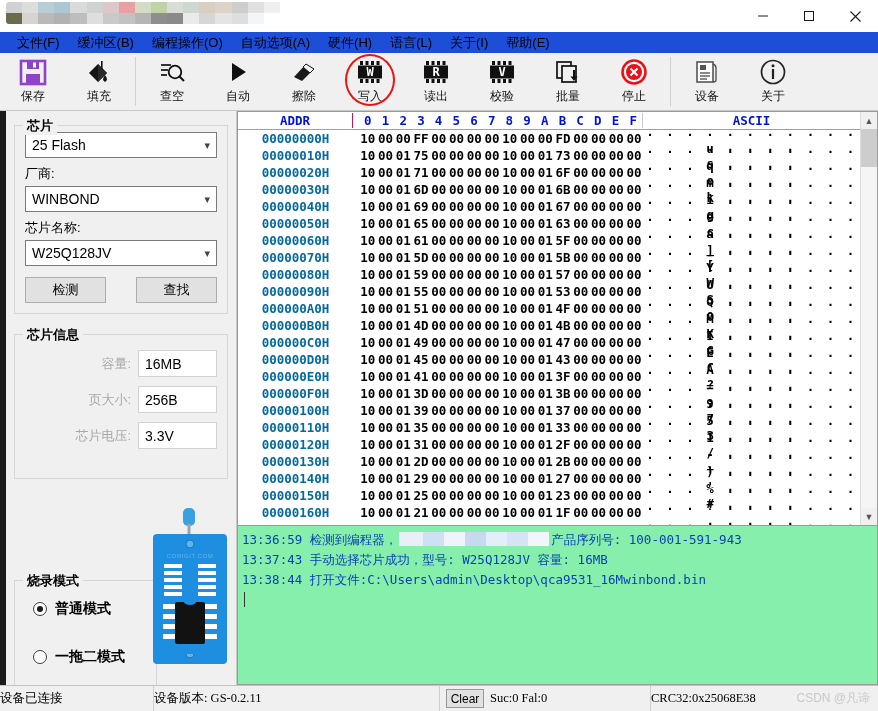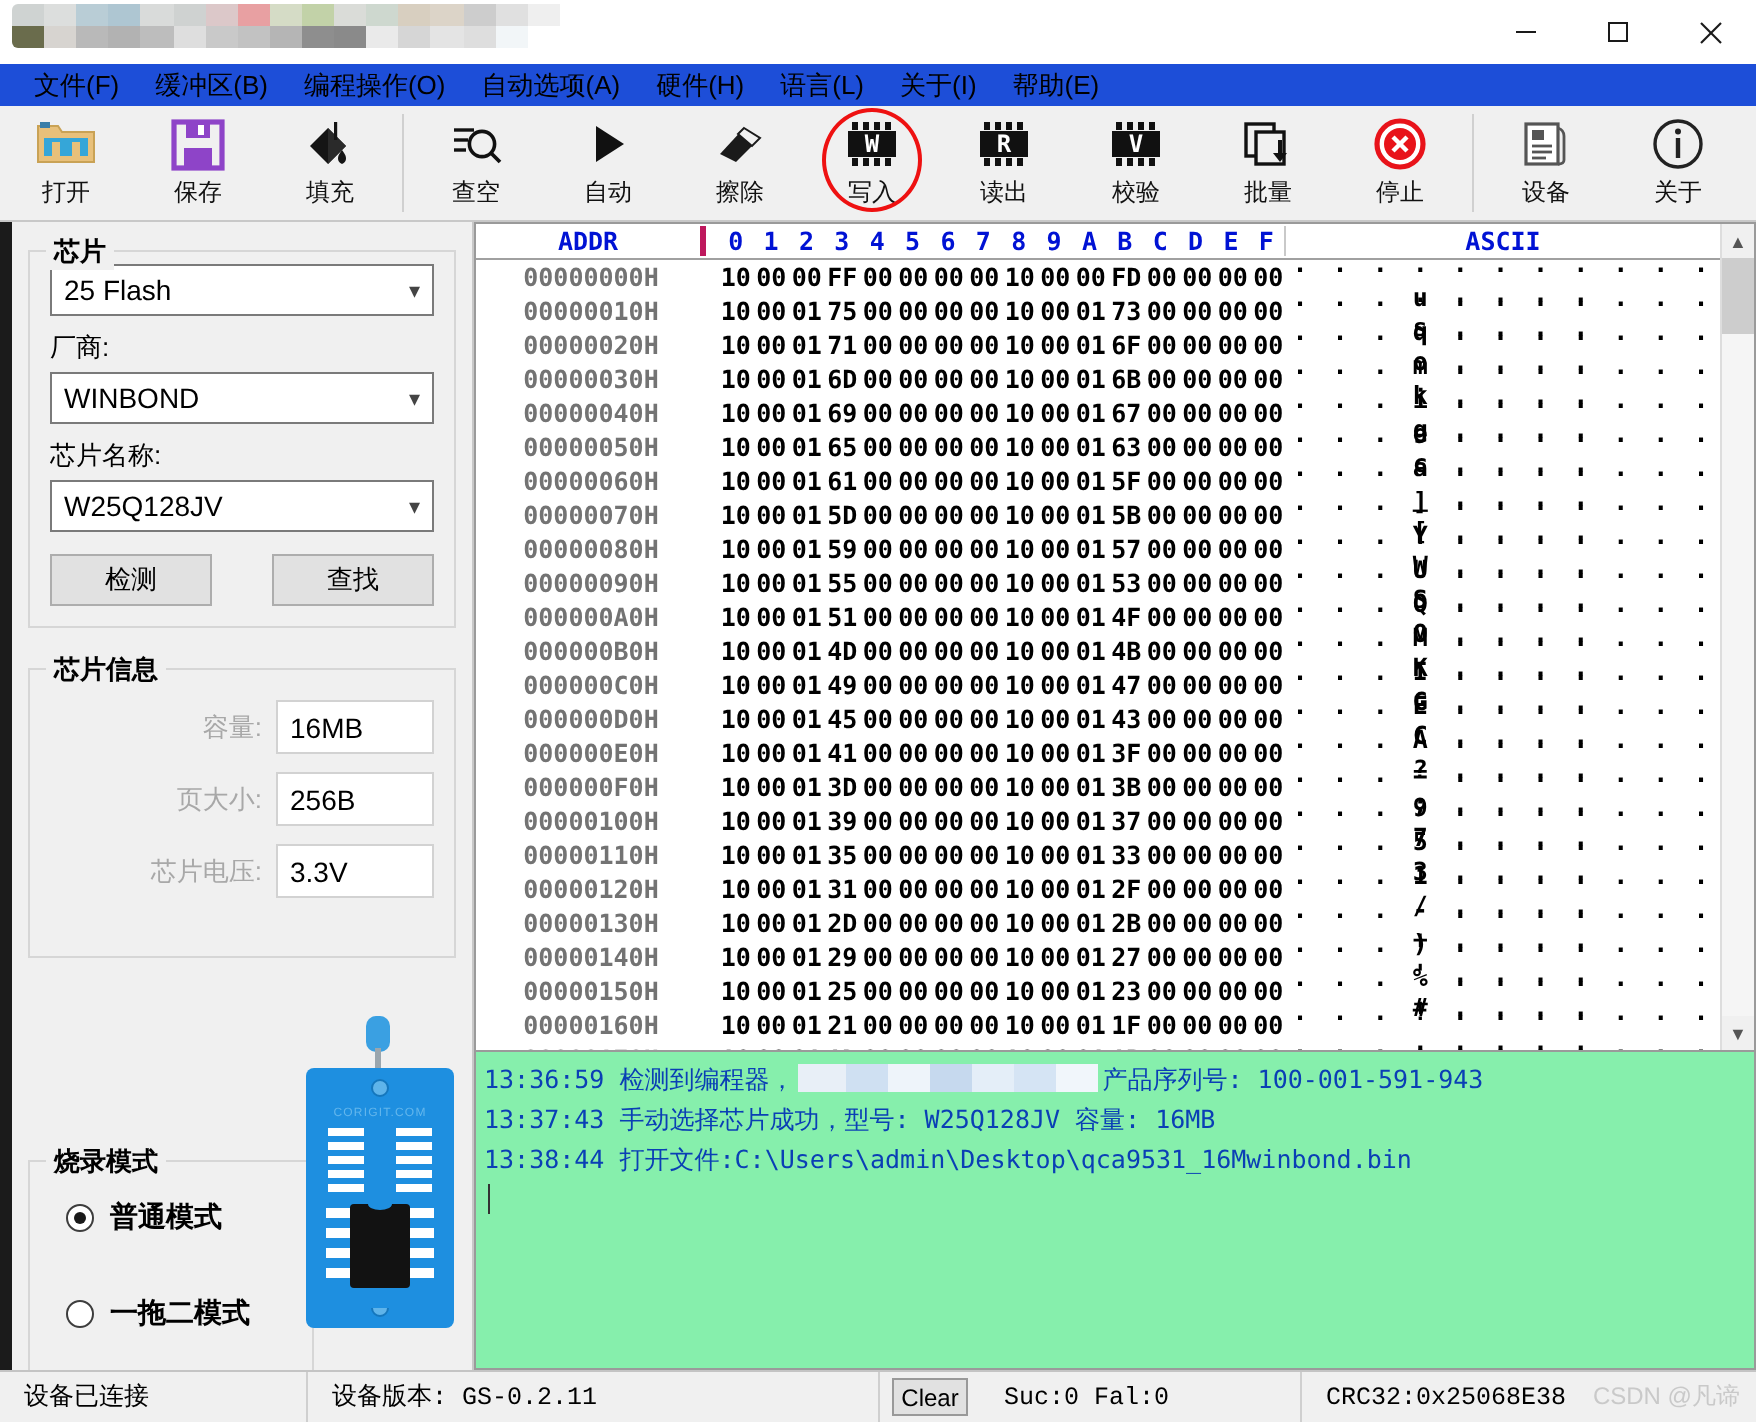--- a/index.html
+++ b/index.html
@@ -125,30 +125,30 @@
   .rightcol { flex:1; display:flex; flex-direction:column; min-width:0; background:#f0f0f0; }
 
   
   .hexbox { height:415px; background:#fff; border:1px solid #9a9a9a; display:flex; }
   .hexmain { flex:1; overflow:hidden; min-width:0; }
   .hexhdr {
     display:flex; border-bottom:1px solid #a0a0a0; background:#fff;
     font-family:"DejaVu Sans Mono", monospace; font-size:12.5px;
     font-weight:bold; color:#0012d4; height:18px; align-items:center;
   }
-  .hh-addr { width:115px; text-align:center; border-right:3px solid #be185d; }
+  .hh-addr { width:115px; text-align:center; border-right:1px solid #be185d; }
   .hh-bytes { width:290px; display:flex; border-right:1px solid #c9c9c9; padding-left:6px;}
   .hh-bytes span { width:18px; text-align:center; }
   .hh-ascii { flex:1; text-align:center; }
 
   .hexrow {
     display:flex; font-family:"DejaVu Sans Mono", monospace; font-size:12.5px;
     height:17px; align-items:center; color:#000;
   }
-  .hr-addr { width:115px; text-align:center; color:#737373; font-weight:bold; }
+  .hr-addr { width:115px; text-align:center; color:#0369a1; font-weight:bold; }
   .hr-bytes { width:290px; display:flex; padding-left:6px; font-weight:bold;}
   .hr-bytes span { width:18px; text-align:center; }
   .hr-ascii { flex:1; text-align:center; font-weight:bold; letter-spacing:2.5px; }
 
   .vscroll { width:17px; background:#f0f0f0; border-left:1px solid #ddd;
              display:flex; flex-direction:column; }
   .vs-arrow { height:17px; display:flex; align-items:center; justify-content:center;
               color:#555; font-size:9px; background:#f0f0f0;}
   .vs-track { flex:1; position:relative; background:#f5f5f5; }
   .vs-thumb { position:absolute; top:0; left:0; right:0; height:38px; background:#cdcdcd; }
@@ -176,23 +176,23 @@
   .ch2row { display:flex; align-items:center; height:26px; padding:0 4px; background:#f0f0f0; }
   .ch2lbl { font-size:13px; color:#000; margin-right:6px;
             font-family:"Liberation Sans","DejaVu Sans",sans-serif;}
   .ch2bar { flex:1; height:18px; border:1px solid #8d8d8d; background:#efefef; }
 
   
   .statusbar {
     position:absolute; left:0; bottom:0; width:878px; height:26px;
     background:#f0f0f0; border-top:1px solid #c4c4c4; display:flex; align-items:center;
   }
-  .sb-cell { height:26px; display:flex; align-items:center; padding:0 12px;
+  .sb-cell { height:26px; display:flex; align-items:center; padding:0 0;
              font-size:12.5px; color:#000;
-             font-family:Liberation Mono, monospace;}
+             font-family:Liberation Serif, serif;}
   .sb-div { width:1px; height:26px; background:#cfcfcf; }
   .clear-btn {
     height:19px; min-width:38px; background:#e1e1e1; border:1px solid #999;
     display:flex; align-items:center; justify-content:center;
     font-size:12px; color:#000; margin:0 6px;
     font-family:"Liberation Sans","DejaVu Sans",sans-serif;
   }
   .watermark { color:#c9c9c9; font-size:12px; margin-left:auto; padding-right:8px;
                font-family:"Liberation Sans","DejaVu Sans",sans-serif;}
 </style>
@@ -272,32 +272,20 @@
   <div class="menu-item">自动选项(A)</div>
   <div class="menu-item">硬件(H)</div>
   <div class="menu-item">语言(L)</div>
   <div class="menu-item">关于(I)</div>
   <div class="menu-item">帮助(E)</div>
 </div>
 
 <div class="toolbar">
   <div class="tb-group">
 
-    <div class="tb-btn">
-      <div class="tb-ico">
-        <svg width="32" height="26" viewBox="0 0 32 26">
-          <path d="M2 4 h10 l2 3 h16 v15 H2 Z" fill="#e8c07a" stroke="#c9a255" stroke-width="1"></path>
-          <rect x="5" y="10" width="22" height="9" fill="#35a6d8"></rect>
-          <rect x="9" y="12" width="4" height="7" fill="#e8c07a"></rect>
-          <rect x="19" y="12" width="4" height="7" fill="#e8c07a"></rect>
-          <rect x="3" y="2" width="5" height="3" fill="#3a7ea8"></rect>
-        </svg>
-      </div>
-      <div class="tb-lbl">打开</div>
-    </div>
 
     <div class="tb-btn">
       <div class="tb-ico">
         <svg width="28" height="27" viewBox="0 0 28 27">
           <rect x="2" y="2" width="24" height="23" fill="none" stroke="#8e44c8" stroke-width="2.6"></rect>
           <rect x="8" y="2" width="12" height="8" fill="#8e44c8"></rect>
           <rect x="14" y="3.5" width="3" height="5" fill="#fff"></rect>
           <rect x="7" y="15" width="14" height="10" fill="#8e44c8"></rect>
         </svg>
       </div>

